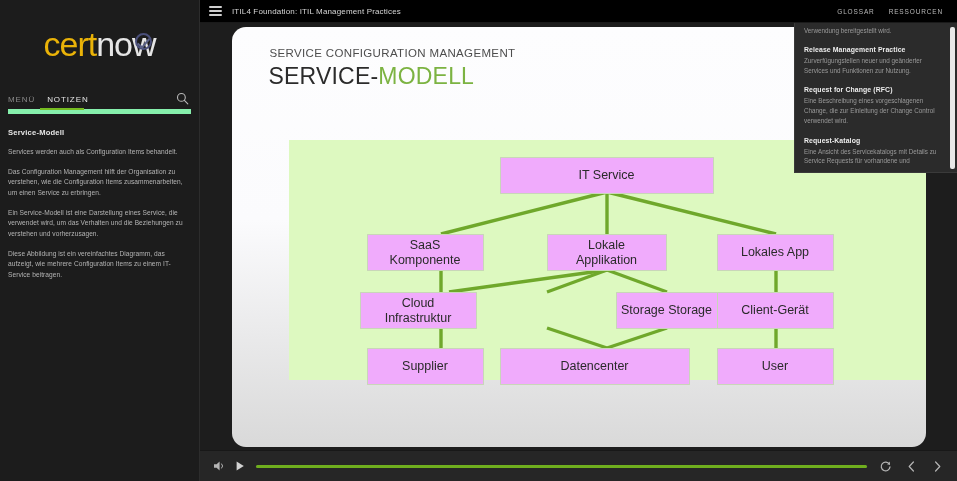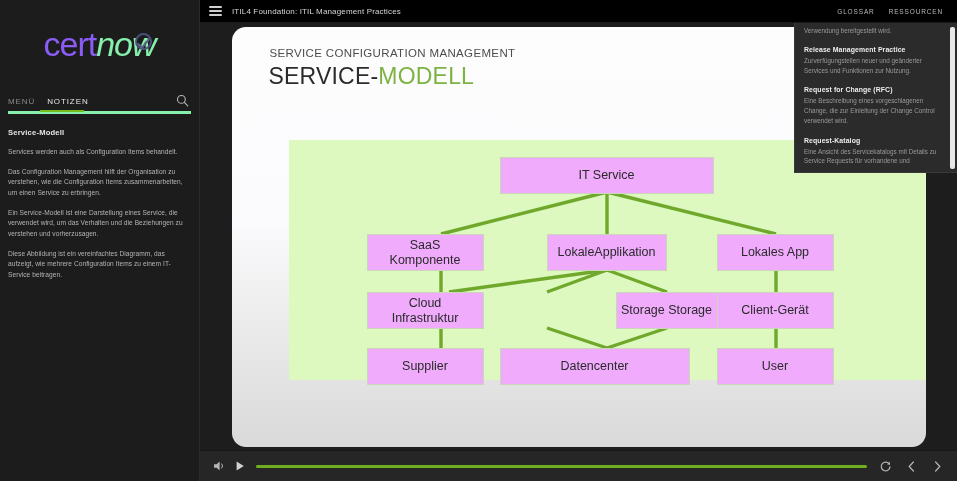--- a/index.html
+++ b/index.html
@@ -19,39 +19,39 @@
     border-right: 1px solid #2c2c2c;
   }
   .logo-wrap {
     height: 88px;
     display: flex; align-items: center; justify-content: center;
   }
   .logo {
     font-size: 34px; letter-spacing: -1px; font-weight: 400;
     line-height: 1; position: relative; white-space: nowrap;
   }
-  .logo .lg-cert { color: #8b5cf6; }
-  .logo .lg-now  { color: #86efac; font-weight: 500; font-style: italic; }
+  .logo .lg-cert { color: #eab308; }
+  .logo .lg-now  { color: #e5e5e5; font-weight: 500; }
   .logo .lg-check {
     position: absolute; left: 92px; top: 6px;
     width: 17px; height: 17px;
     border: 2px solid #4a4f7a; border-radius: 50%;
     background: transparent;
   }
   .logo .lg-check:after {
     content: ""; position: absolute; left: 3px; top: 1px;
     width: 5px; height: 10px;
     border: solid #5b6186; border-width: 0 2px 2px 0;
     transform: rotate(40deg);
   }
 
   .tabbar {
     height: 26px; margin: 0 8px;
     display: flex; align-items: flex-end;
-    border-bottom: 3px solid #86efac;
+    border-bottom: 5px solid #86efac;
     position: relative;
   }
   .tab {
     font-size: 8px; letter-spacing: .9px;
     color: #8a8a8a; text-transform: uppercase;
     padding: 0 6px 5px 0; margin-right: 6px;
     cursor: pointer; background: none; border: none;
     font-family: "Liberation Sans", sans-serif;
   }
   .tab.active { color: #e4e4e4; }
@@ -292,28 +292,28 @@
           </g>
         </svg>
 
         <div class="node" style="left:211px; top:17px; width:214px; height:37px;">IT Service</div>
 
         <div class="node" style="left:78px; top:94px; width:117px; height:37px; flex-direction:column;justify-content:center;">
           <span>SaaS</span>
           <span>Komponente</span>
         </div>
 
-        <div class="node" style="left:258px; top:94px; width:120px; height:37px; flex-direction:row;">
+        <div class="node" style="left:258px; top:94px; width:120px; height:37px; flex-direction:column;">
           <span>Lokale</span>
           <span>Applikation</span>
         </div>
 
         <div class="node" style="left:428px; top:94px; width:117px; height:37px;">Lokales App</div>
 
-        <div class="node" style="left:78px; top:152px; width:117px; height:37px; flex-direction:column;">
+        <div class="node" style="left:71px; top:152px; width:117px; height:37px; flex-direction:column;">
           <span>Cloud</span>
           <span>Infrastruktur</span>
         </div>
 
 
         <div class="node" style="left:327px; top:152px; width:102px; height:37px;">Storage Storage</div>
 
         <div class="node" style="left:428px; top:152px; width:117px; height:37px;">Client-Gerät</div>
 
         <div class="node" style="left:78px; top:208px; width:117px; height:37px;">Supplier</div>

